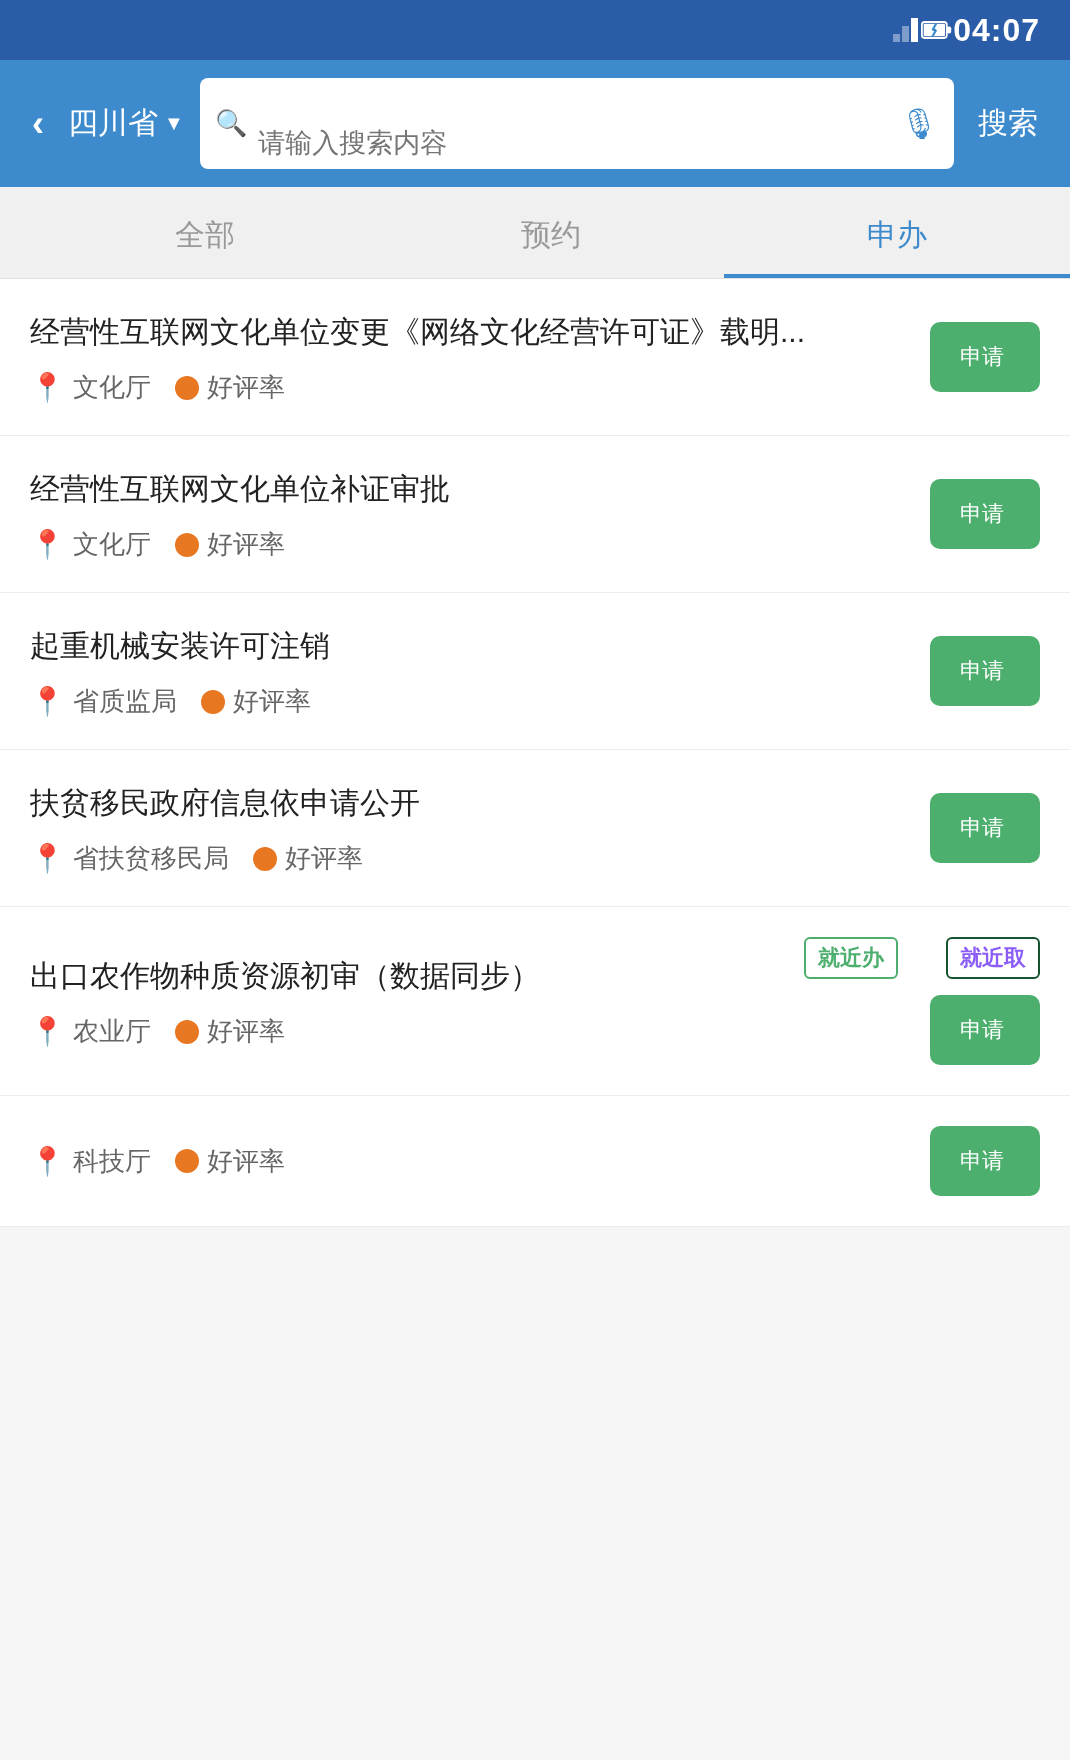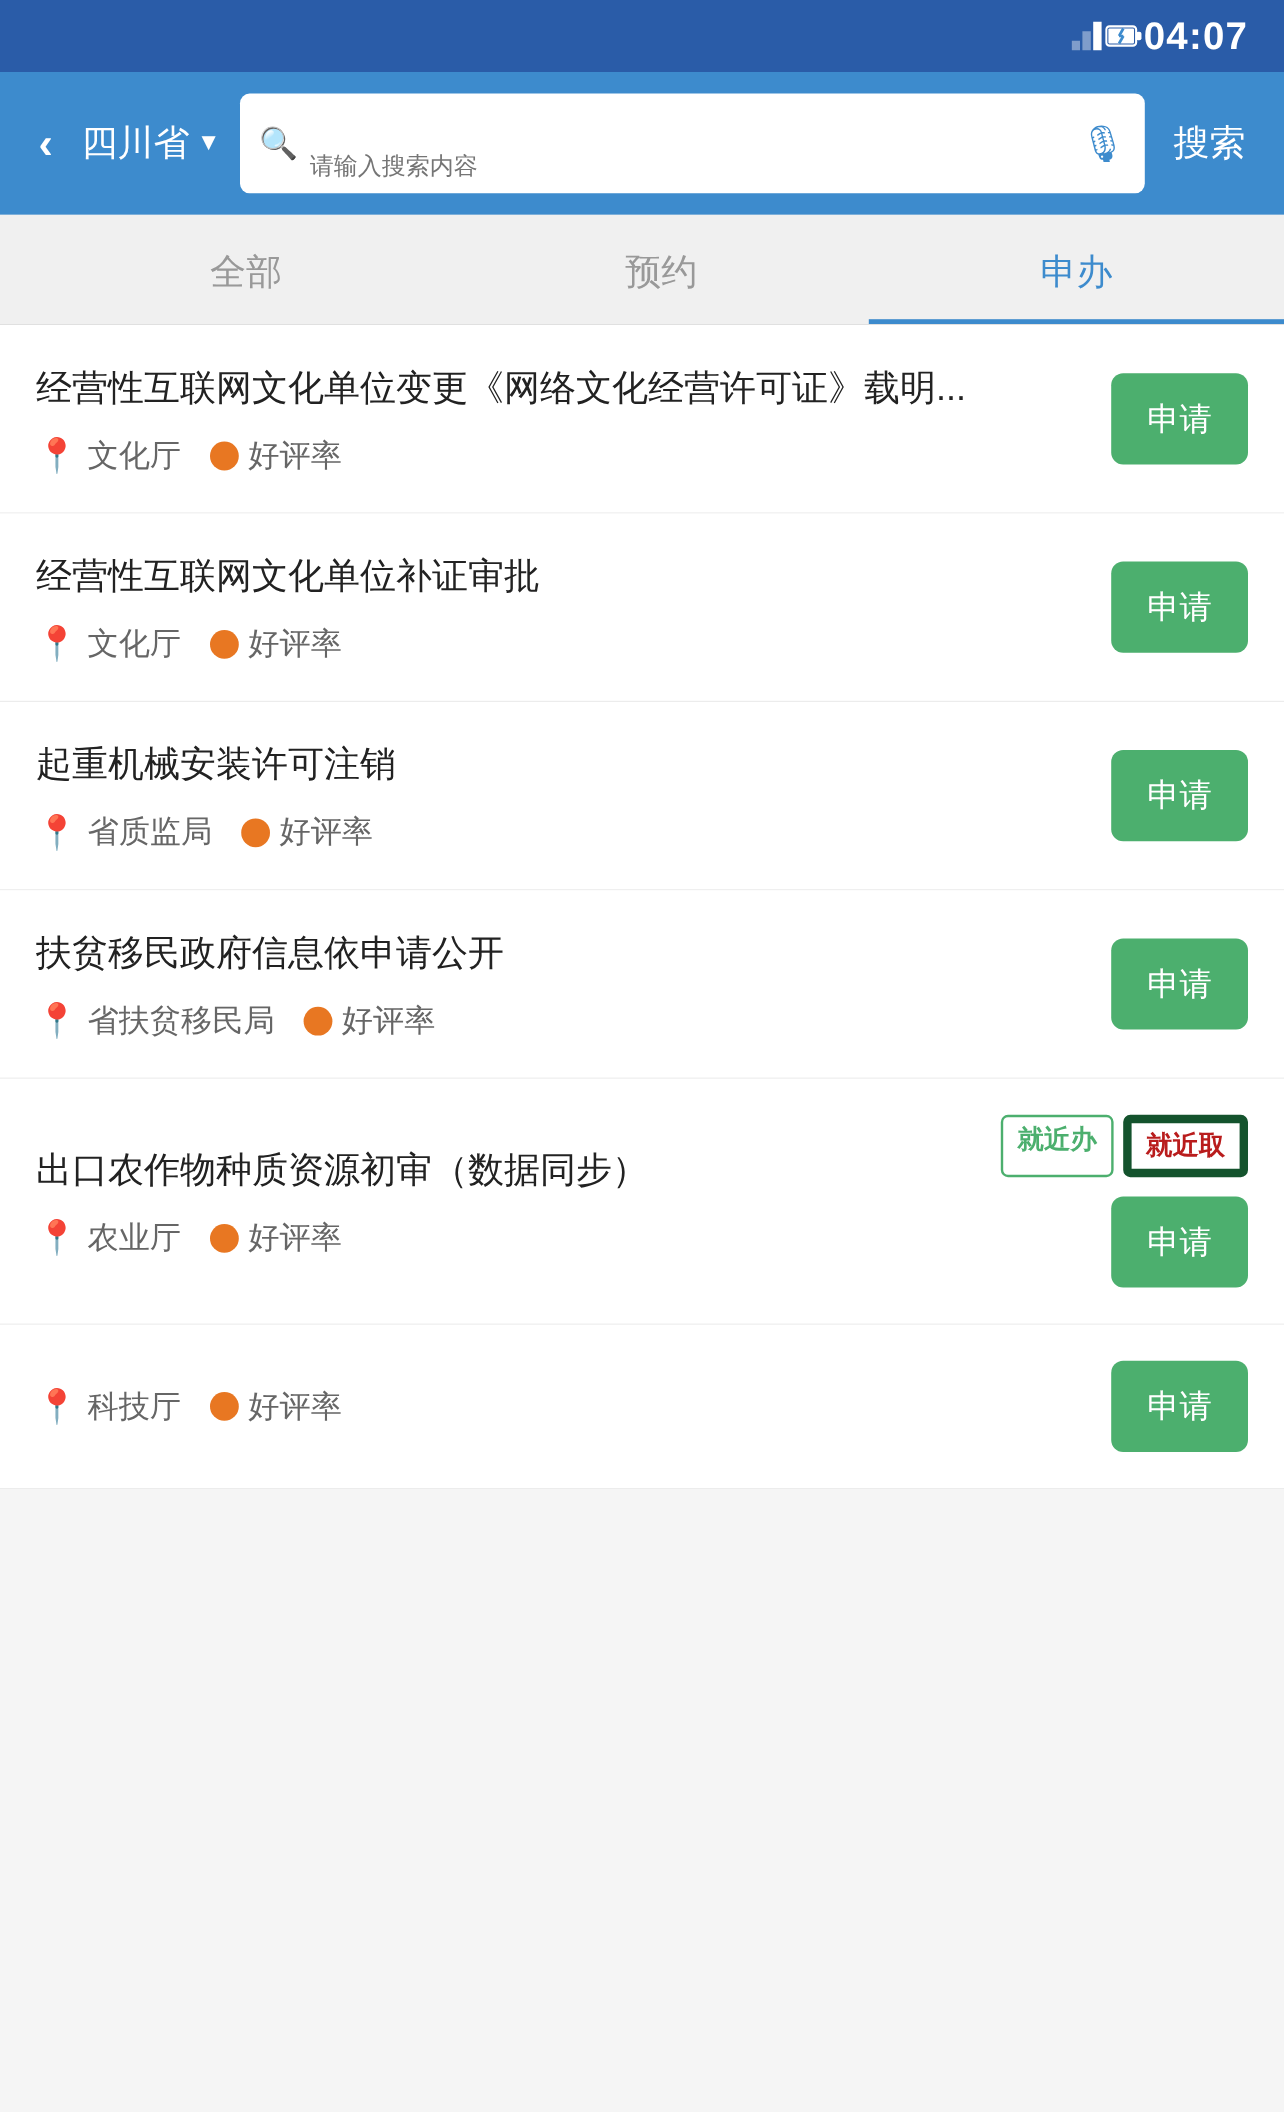--- a/index.html
+++ b/index.html
@@ -74,21 +74,21 @@
       gap: 10px;
     }
     .search-icon-inner {
       color: #999;
       font-size: 26px;
     }
     .search-input {
       flex: 1;
       border: none;
       outline: none;
-      font-size: 20px;
+      font-size: 27px;
       color: #6d28d9;
       background: transparent;
       margin-top: 40px;
     }
     .voice-icon {
       color: #3d8bcd;
       font-size: 30px;
       cursor: pointer;
     }
     .search-btn {
@@ -172,21 +172,21 @@
       background: #e87722;
       border-radius: 50%;
       display: inline-block;
     }
     .apply-btn {
       background: #4caf6e;
       color: white;
       border: none;
       border-radius: 10px;
       padding: 20px 30px;
-      font-size: 27px;
+      font-size: 22px;
       cursor: pointer;
       white-space: nowrap;
       min-width: 110px;
       text-align: left;
     }
     .badges {
       display: flex;
       gap: 8px;
       margin-bottom: 8px;
       flex-wrap: wrap;
@@ -195,22 +195,23 @@
       border-radius: 6px;
       padding: 4px 12px;
       font-size: 22px;
       font-weight: bold;
     }
     .badge-green {
       border: 2px solid #4caf6e;
       color: #4caf6e;
     }
     .badge-orange {
-      border: 7px solid #14532d;
-      color: #b91c1c;
+      border: 2px solid #14532d;
+      color: #8b5cf6;
+      margin-left: 40px;
     }
     .item-right {
       display: flex;
       flex-direction: column;
       align-items: flex-end;
       gap: 8px;
     }
   </style>
 </head>
 <body>

